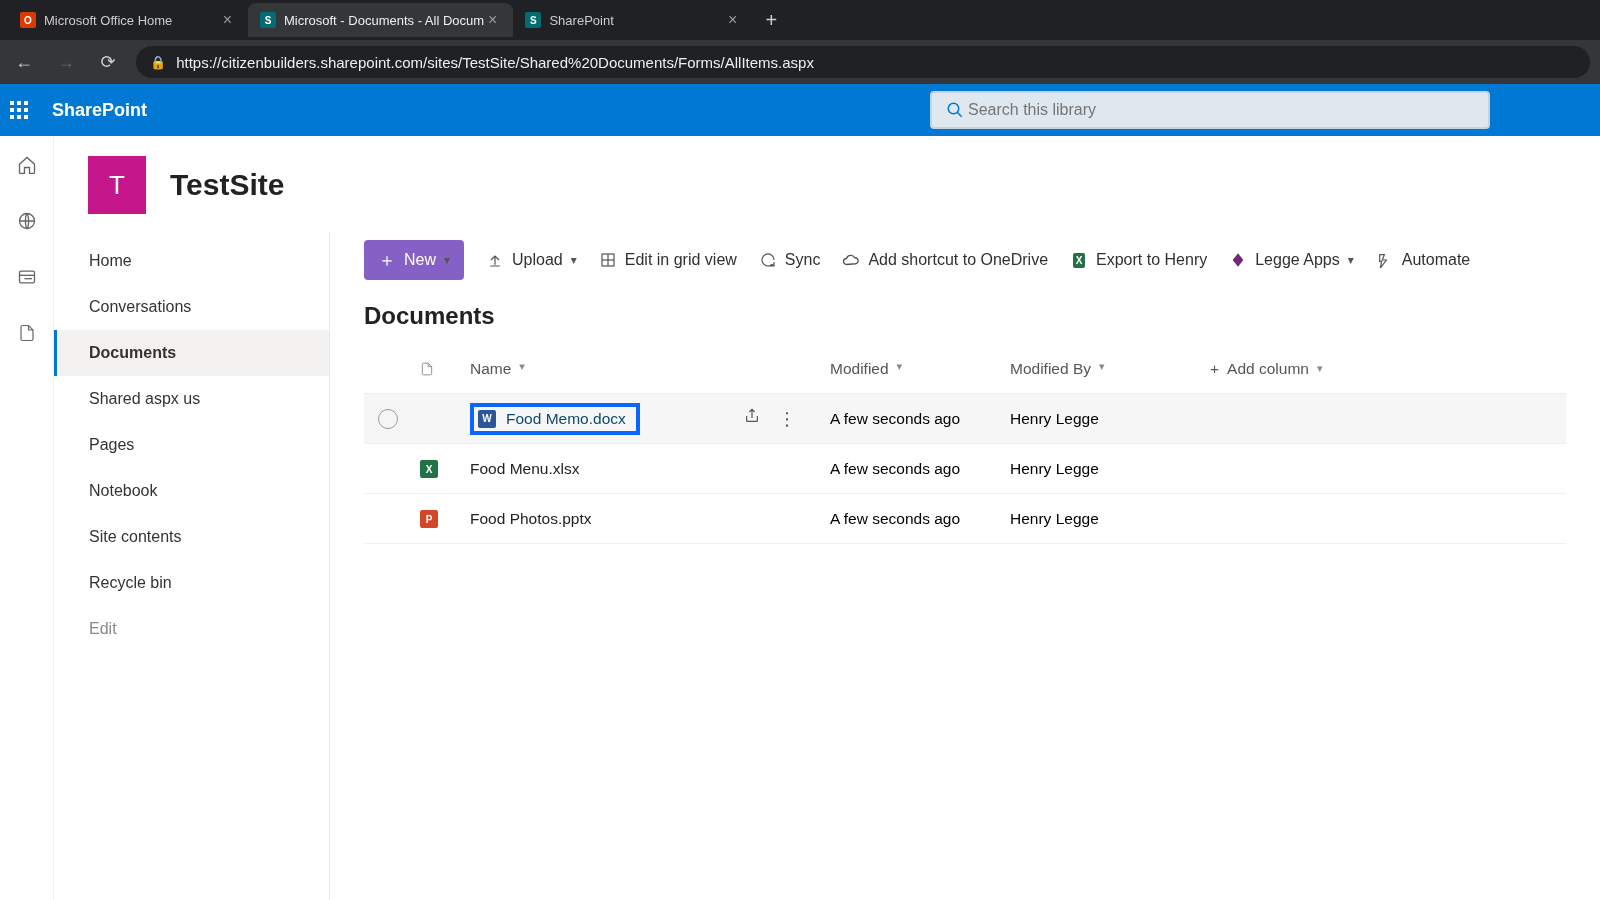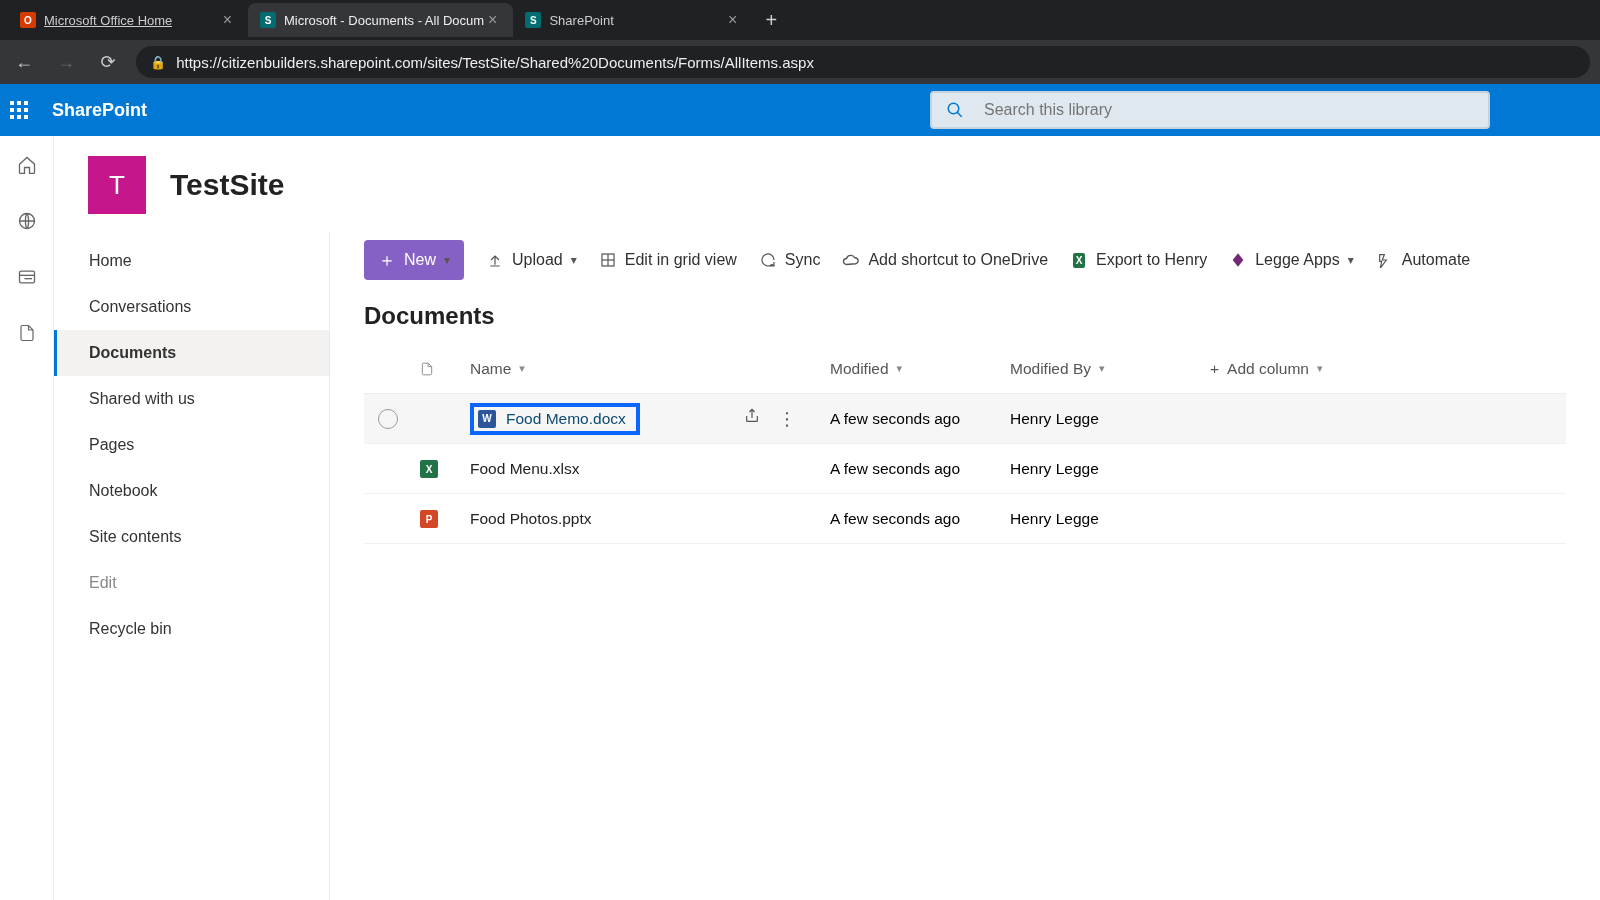--- a/index.html
+++ b/index.html
@@ -16,21 +16,21 @@
 .url-bar { background: #35363a; height: 44px; display: flex; align-items: center; padding: 0 10px; gap: 14px; }
 .nav-btn { color: #ccc; font-size: 18px; width: 28px; text-align: center; }
 .nav-btn.disabled { color: #666; }
 .url-field { flex: 1; background: #202124; border-radius: 20px; height: 32px; display: flex; align-items: center; padding: 0 14px; color: #eee; font-size: 15px; gap: 10px; }
 .lock { color: #9aa0a6; font-size: 13px; }
 
 
 .suite-bar { background: #0078d4; height: 52px; display: flex; align-items: center; padding: 0 10px; color: #fff; }
 .waffle { width: 36px; text-align: center; font-size: 18px; }
 .brand { font-weight: 600; font-size: 18px; margin-left: 6px; }
-.search-box { margin-left: auto; margin-right: 100px; background: #dfe8ef; border-radius: 4px; height: 38px; width: 560px; display: flex; align-items: center; padding: 0 14px; gap: 20px; color: #444; border: 2px solid #c3d3e0; }
+.search-box { margin-left: auto; margin-right: 100px; background: #dfe8ef; border-radius: 4px; height: 38px; width: 560px; display: flex; align-items: center; padding: 0 14px; gap: 4px; color: #444; border: 2px solid #c3d3e0; }
 .search-box input { border: none; background: transparent; font-size: 16px; flex: 1; outline: none; color: #444; }
 
 
 .app-body { display: flex; height: calc(900px - 40px - 44px - 52px); }
 .left-rail { width: 54px; background: #fff; border-right: 1px solid #eee; padding-top: 18px; display: flex; flex-direction: column; align-items: center; gap: 34px; color: #666; }
 .rail-icon { width: 22px; height: 22px; display: flex; align-items: center; justify-content: center; }
 
 
 .main { flex: 1; display: flex; flex-direction: column; }
 .site-header { display: flex; align-items: center; padding: 20px 34px 18px; gap: 24px; }
@@ -53,21 +53,21 @@
 .new-btn { background: #7e57c2; }
 .new-btn { background: #8661c5; }
 .cmd-icon { width: 18px; height: 18px; display: inline-flex; align-items: center; justify-content: center; }
 
 .page-title { font-size: 24px; font-weight: 600; padding: 10px 34px 14px; color: #222; }
 
 
 .doc-table { padding: 0 34px; }
 .thead, .trow { display: grid; grid-template-columns: 56px 50px 360px 180px 200px 220px; align-items: center; height: 50px; font-size: 15.5px; color: #323130; border-bottom: 1px solid #f0f0f0; }
 .thead { color: #555; font-weight: 400; border-bottom: 1px solid #eee; }
-.th { display: flex; align-items: center; gap: 8px; }
+.th { display: flex; align-items: flex-start; gap: 8px; }
 .th .chev { font-size: 11px; color: #888; }
 .trow.hover { background: #f6f6f6; }
 .sel-circle { width: 20px; height: 20px; border: 1px solid #999; border-radius: 50%; margin-left: 14px; }
 .ftype { width: 18px; height: 18px; border-radius: 2px; display: inline-flex; align-items: center; justify-content: center; font-size: 10px; font-weight: bold; color: #fff; }
 .ftype.word { background: #2b579a; }
 .ftype.excel { background: #217346; }
 .ftype.ppt { background: #d24726; }
 .fname { color: #222; }
 .fname.link { color: #0c4a6e; }
 .meta { color: #000000; }
@@ -78,21 +78,21 @@
 
 svg { display: block; }
 </style>
 </head>
 <body>
 
 <div class="browser-tabs">
   <div id="tabs-host" style="display:flex;">
       <div class="tab">
         <span class="tab-icon" style="background:#d83b01">O</span>
-        <span style="overflow:hidden;text-overflow:ellipsis;white-space:nowrap;text-decoration:underline;">Microsoft Office Home</span>
+        <span style="overflow:hidden;text-overflow:ellipsis;white-space:nowrap;">Microsoft Office Home</span>
         <span class="tab-close">×</span>
       </div>
       <div class="tab active">
         <span class="tab-icon" style="background:#036c70">S</span>
         <span style="overflow:hidden;text-overflow:ellipsis;white-space:nowrap;">Microsoft - Documents - All Docum</span>
         <span class="tab-close">×</span>
       </div>
       <div class="tab">
         <span class="tab-icon" style="background:#036c70">S</span>
         <span style="overflow:hidden;text-overflow:ellipsis;white-space:nowrap;">SharePoint</span>
@@ -175,26 +175,26 @@
       <div class="site-logo">T</div>
       <div class="site-title">TestSite</div>
     </div>
 
     <div class="content-row">
 
       <div class="site-nav" id="nav-host">
           <div class="nav-item">Home</div>
           <div class="nav-item">Conversations</div>
           <div class="nav-item active">Documents</div>
-          <div class="nav-item">Shared with us</div>
+          <div class="nav-item">Shared aspx us</div>
           <div class="nav-item">Pages</div>
           <div class="nav-item">Notebook</div>
           <div class="nav-item">Site contents</div>
+          <div class="nav-item">Recycle bin</div>
           <div class="nav-item muted">Edit</div>
-          <div class="nav-item">Recycle bin</div>
         </div>
 
       <div style="flex:1;">
 
         <div class="command-bar">
           <div class="cmd new-btn">
             <span style="font-size:18px;">＋</span>
             <span>New</span>
             <span class="chev">▾</span>
           </div>

